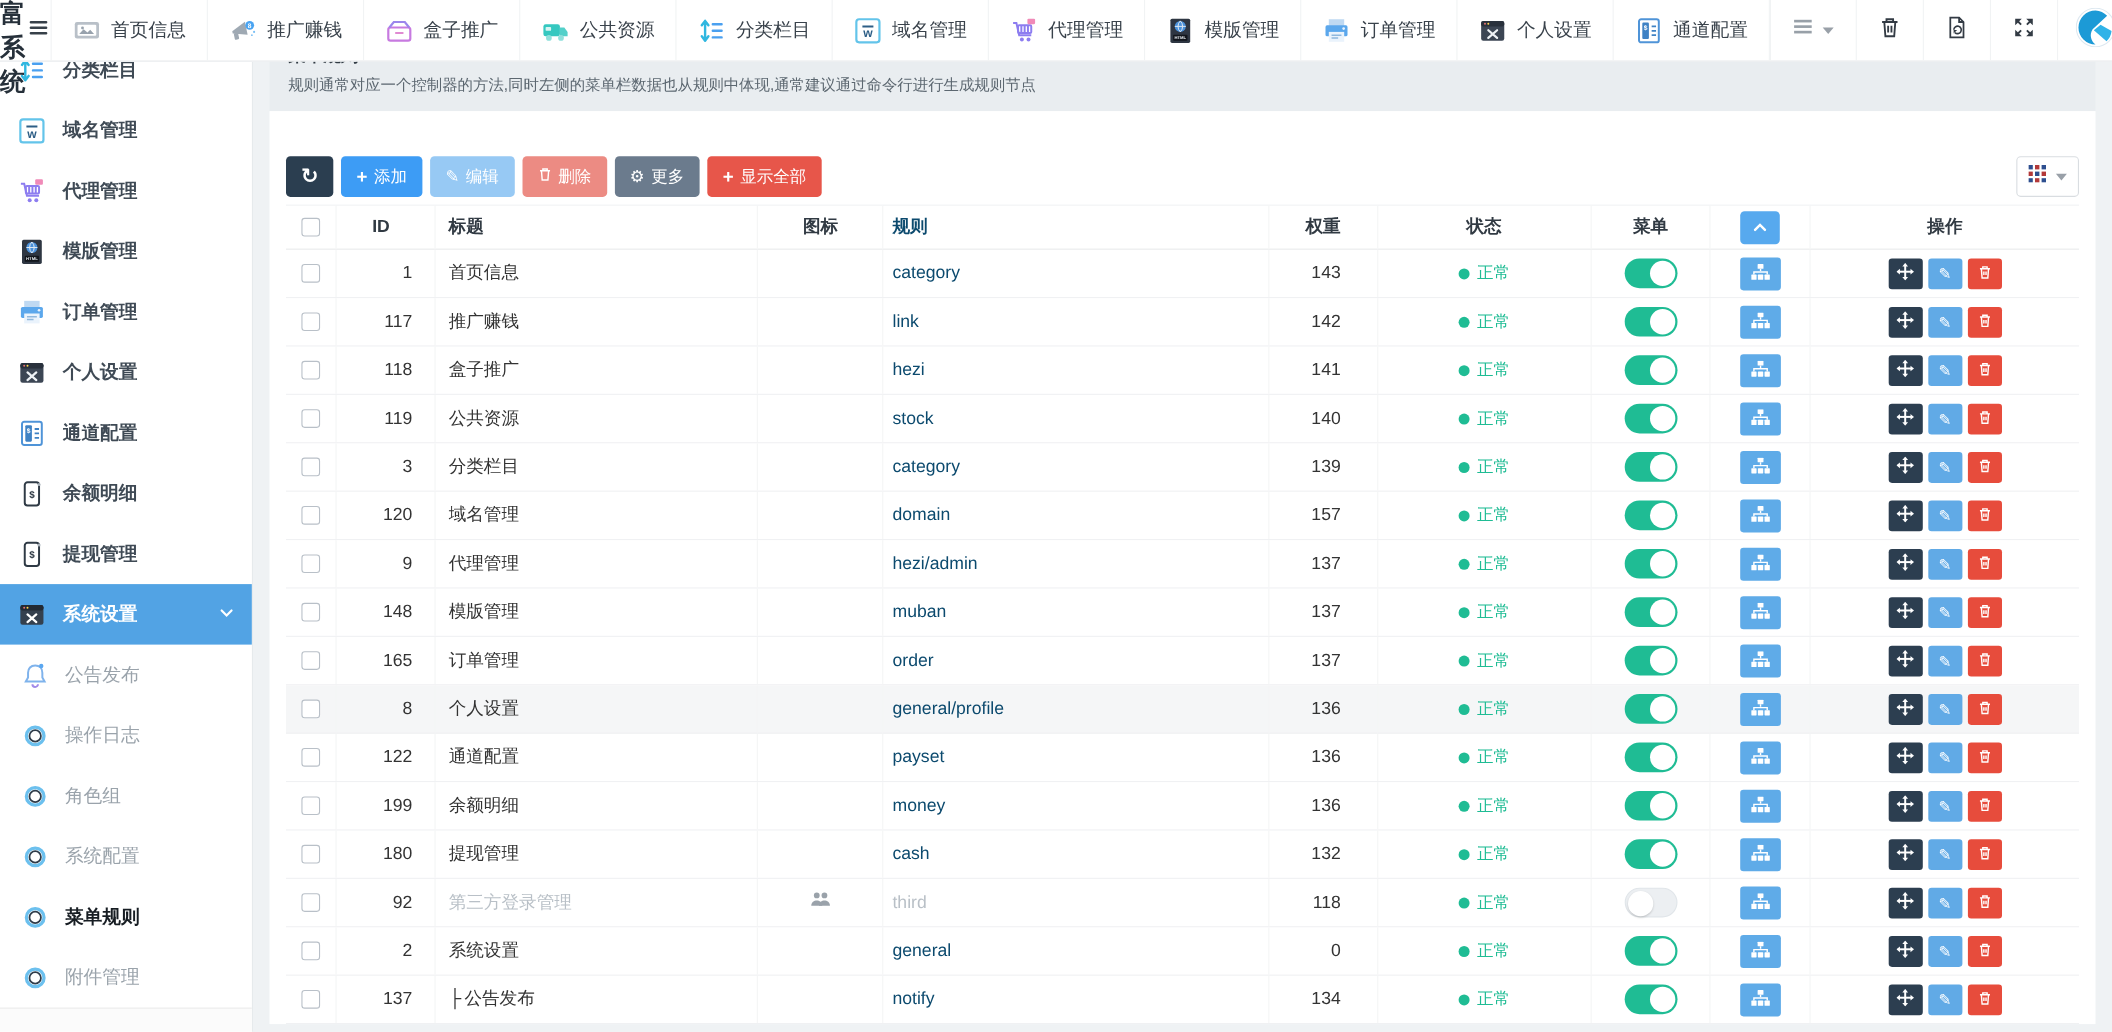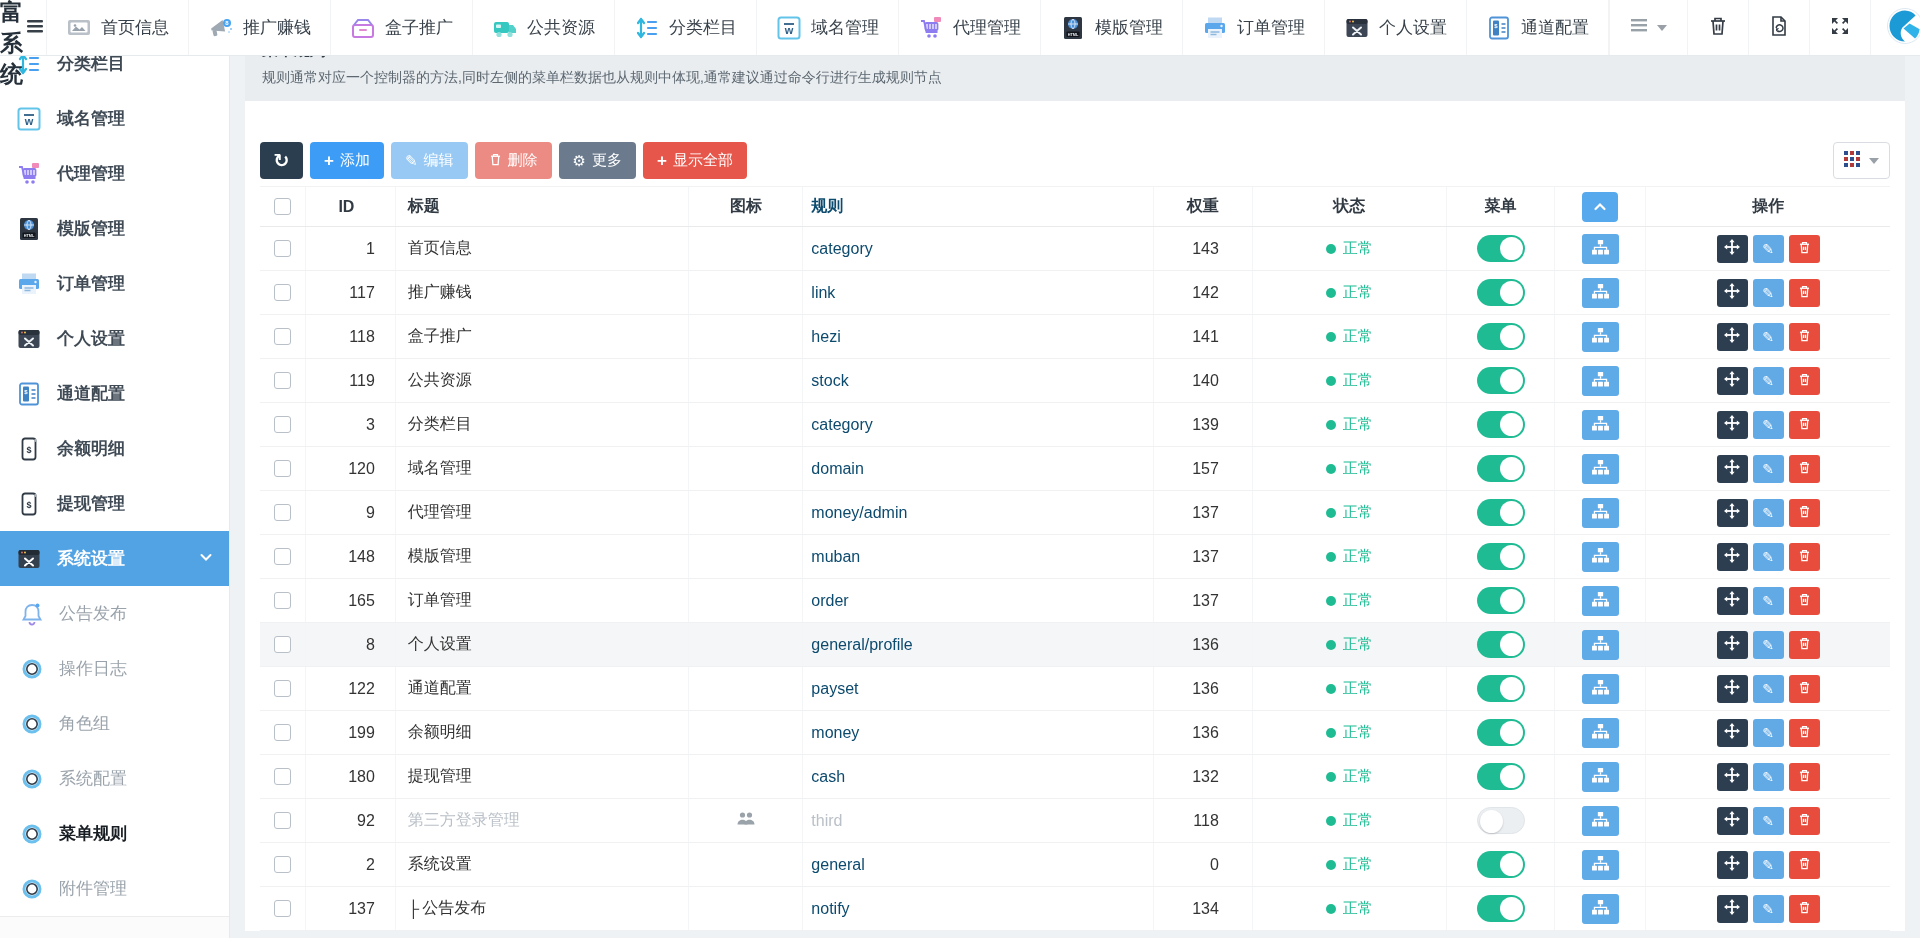--- a/index.html
+++ b/index.html
@@ -955,21 +955,21 @@
           </div>
           <div class="trow">
             <div class="tcell c-cb">
               <span class="cb"></span>
             </div>
             <div class="tcell c-id">9</div>
             <div class="tcell c-title">
               <span>代理管理</span>
             </div>
             <div class="tcell c-icon"></div>
-            <div class="tcell c-rule">money/admin</div>
+            <div class="tcell c-rule">hezi/admin</div>
             <div class="tcell c-weight">137</div>
             <div class="tcell c-status">
               <span class="status">
                 <span class="dot"></span>
                 <span>正常</span>
               </span>
             </div>
             <div class="tcell c-menu">
               <span class="toggle on">
                 <span class="knob"></span>

